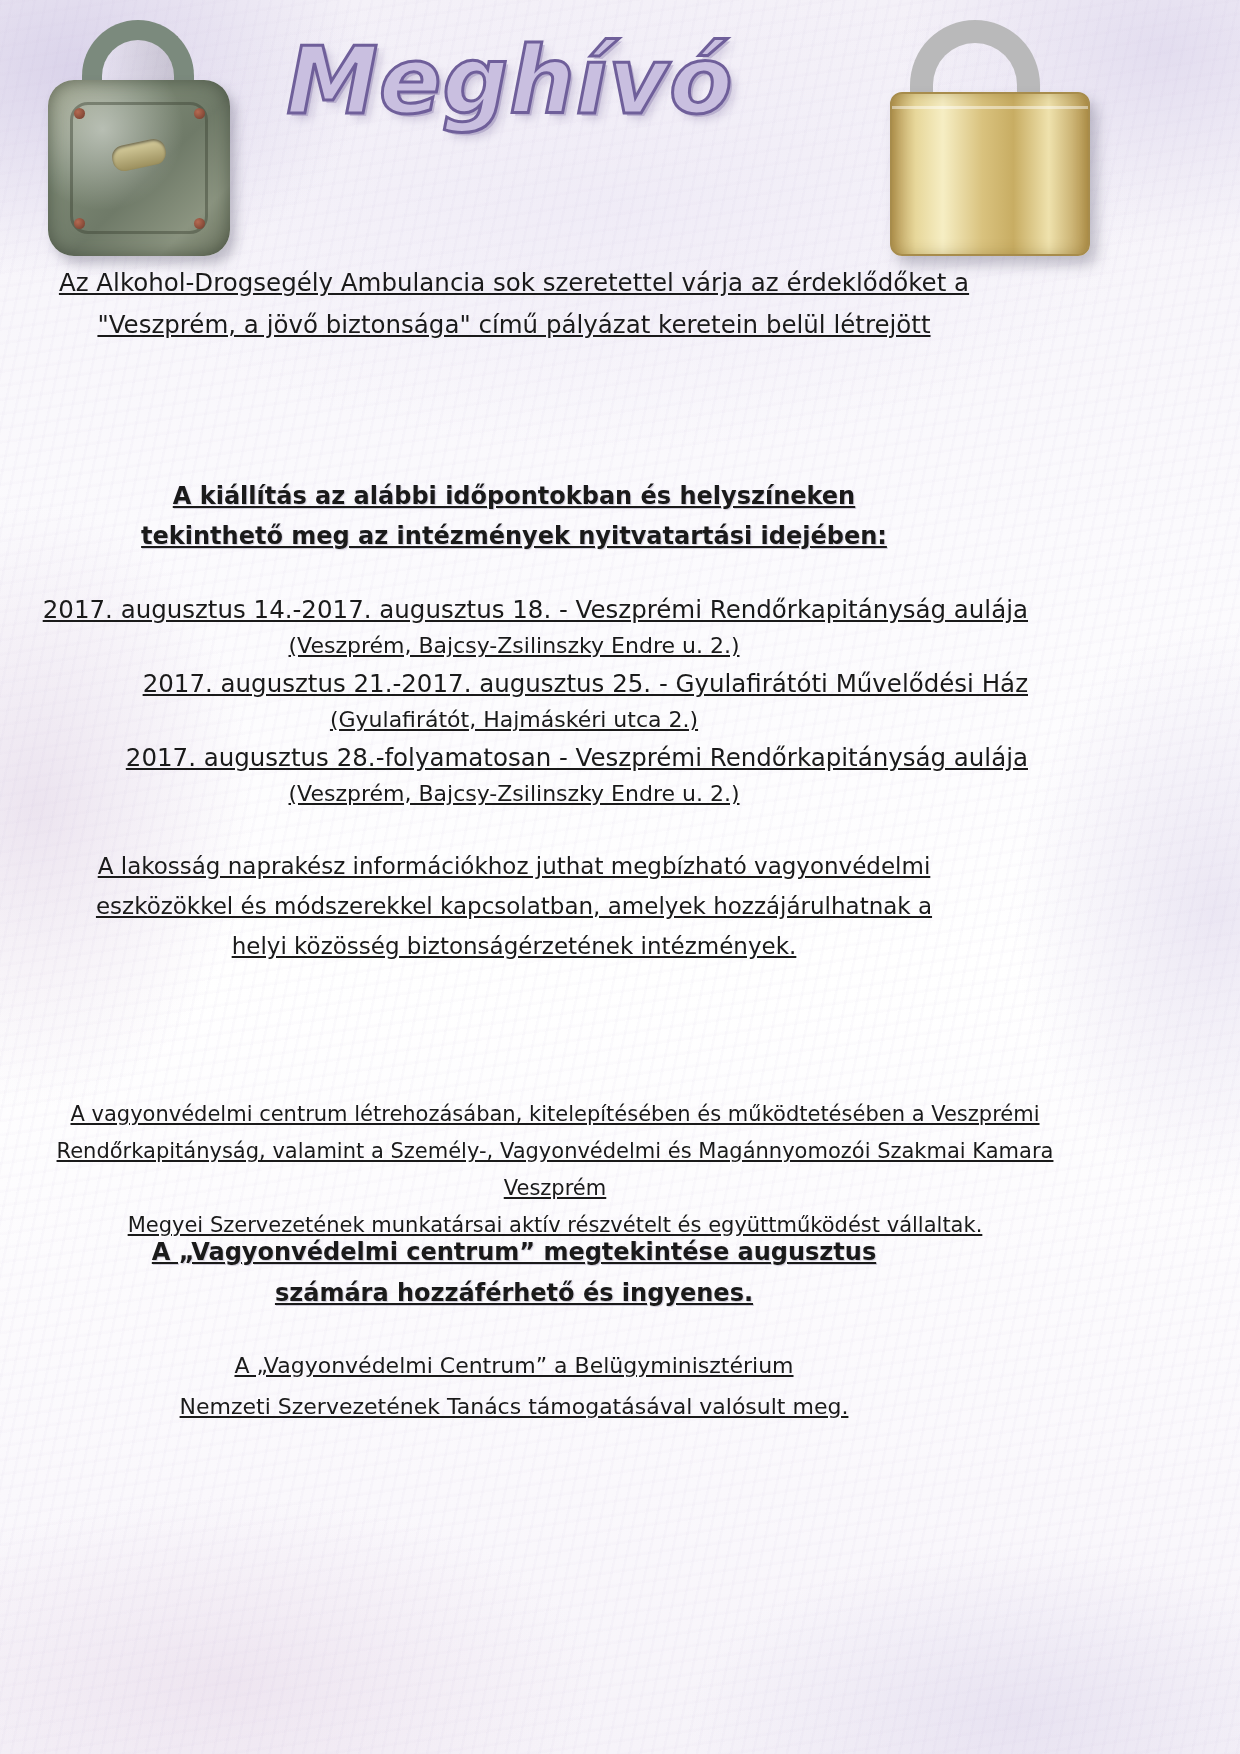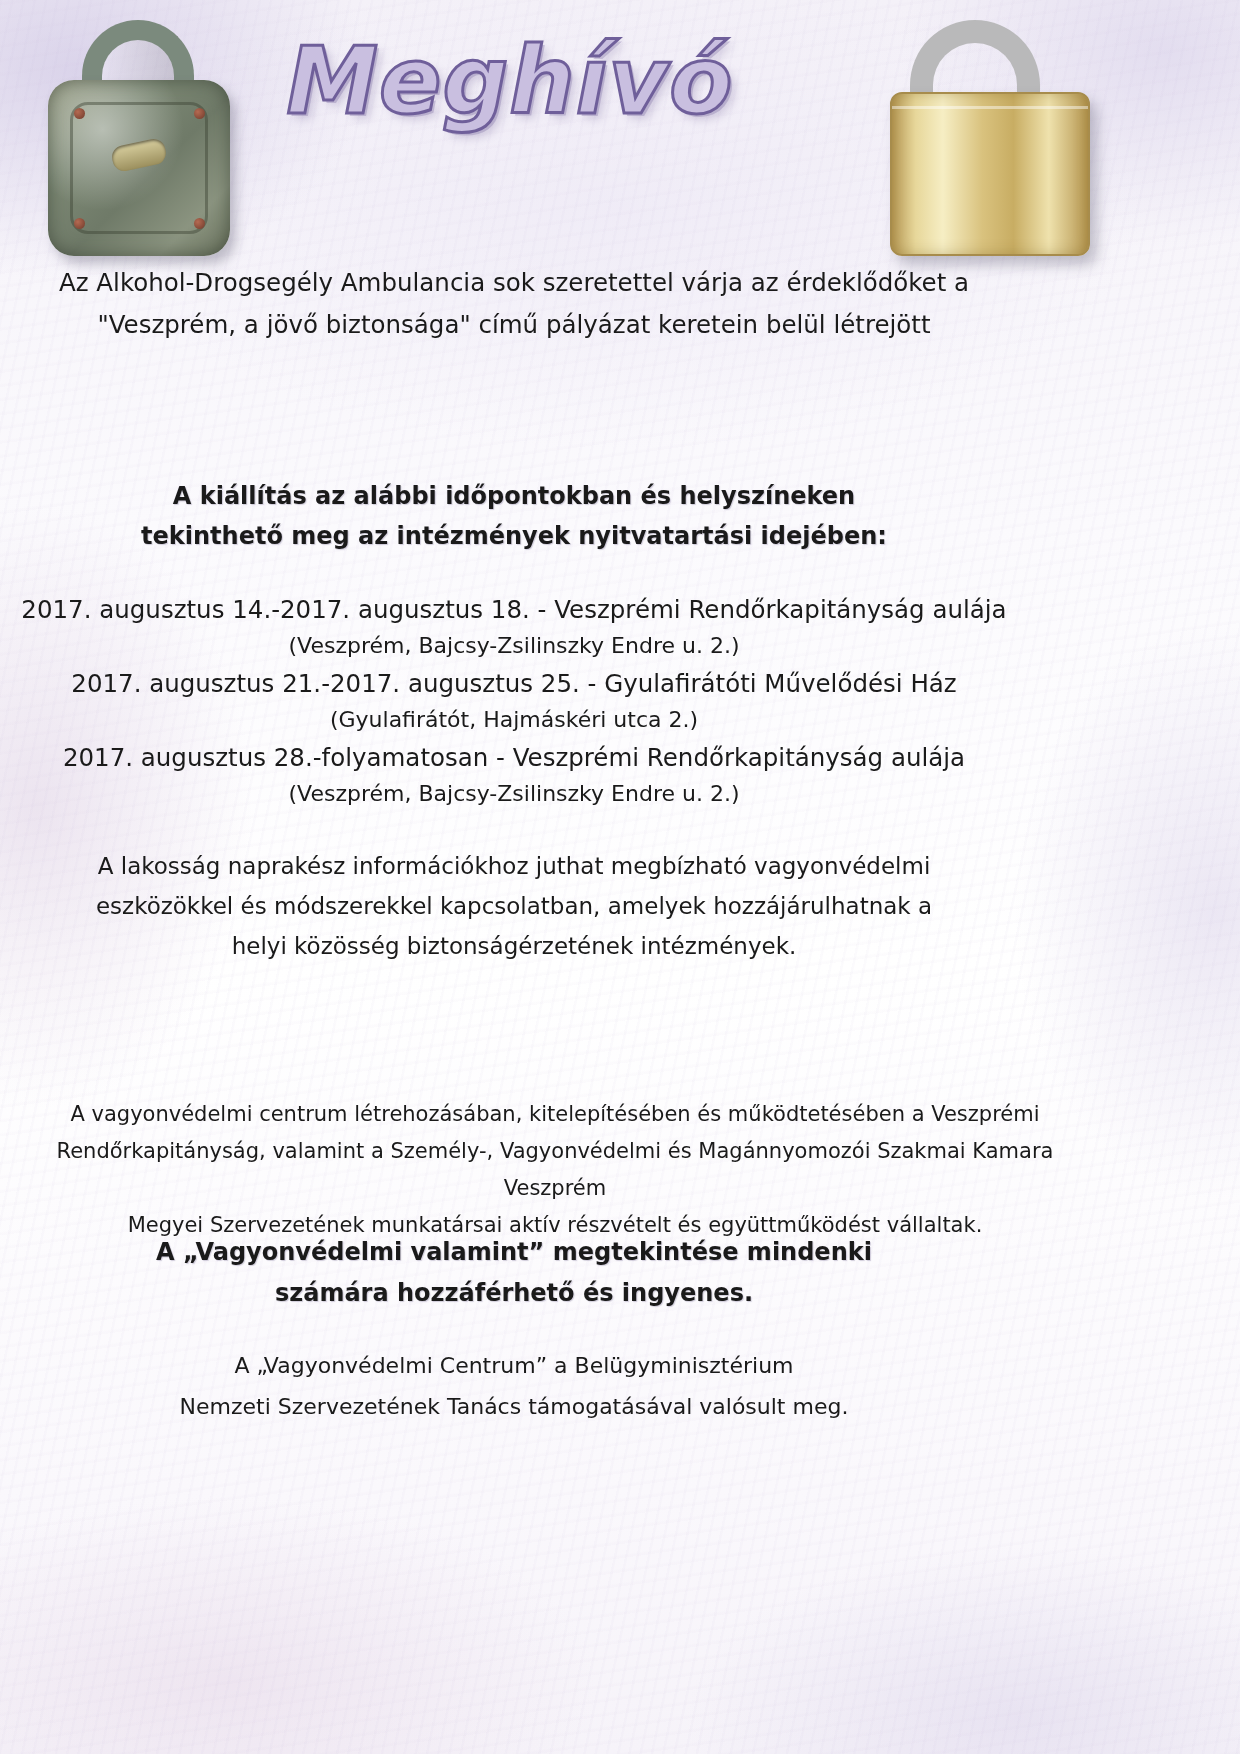--- a/index.html
+++ b/index.html
@@ -153,20 +153,21 @@
     background: rgba(255,255,255,0.45);
   }
 
   
   .blk {
     position: absolute;
     width: 1028px;
     left: 0;
     text-align: center;
     color: #1a1a1a;
+    text-decoration: underline;
   }
   .intro {
     top: 262px;
     font-size: 24.5px;
     line-height: 42px;
     font-family: "DejaVu Sans", sans-serif;
   }
   .headline {
     top: 386px;
     font-size: 31px;
@@ -180,21 +181,21 @@
     font-size: 24px;
     font-weight: bold;
     line-height: 40px;
     text-shadow: 1px 1px 1px rgba(130,120,155,0.35);
   }
   .dates {
     top: 592px;
     font-size: 24.5px;
     line-height: 36px;
   }
-  .dates .d-main { font-size: 24.5px; }
+  .dates .d-main { font-size: 24.5px; text-align: right; }
   .dates .d-sub { font-size: 22px; }
   .dates .row { margin-bottom: 2px; }
 
   .para1 { top: 846px; font-size: 23px; line-height: 40px; }
   .para2 { top: 988px; font-size: 23px; line-height: 40px; }
   .para3 { top: 1096px; font-size: 21px; line-height: 37px; padding-left: 41px; }
   .closing {
     top: 1232px;
     font-size: 24px;
     font-weight: bold;
@@ -265,21 +266,21 @@
   </div>
 
 
   <div class="blk para3">
     <span class="nowrapline">A vagyonvédelmi centrum létrehozásában, kitelepítésében és működtetésében a Veszprémi</span>
     <span class="nowrapline">Rendőrkapitányság, valamint a Személy-, Vagyonvédelmi és Magánnyomozói Szakmai Kamara Veszprém</span>
     <span class="nowrapline">Megyei Szervezetének munkatársai aktív részvételt és együttműködést vállaltak.</span>
   </div>
 
   <div class="blk closing">
-    <span class="nowrapline">A „Vagyonvédelmi valamint” megtekintése mindenki</span>
+    <span class="nowrapline">A „Vagyonvédelmi centrum” megtekintése augusztus</span>
     <span class="nowrapline">számára hozzáférhető és ingyenes.</span>
   </div>
 
   <div class="blk footer">
     <span class="nowrapline">A „Vagyonvédelmi Centrum” a Belügyminisztérium</span>
     <span class="nowrapline">Nemzeti Szervezetének Tanács támogatásával valósult meg.</span>
   </div>
 
 </div>
 

